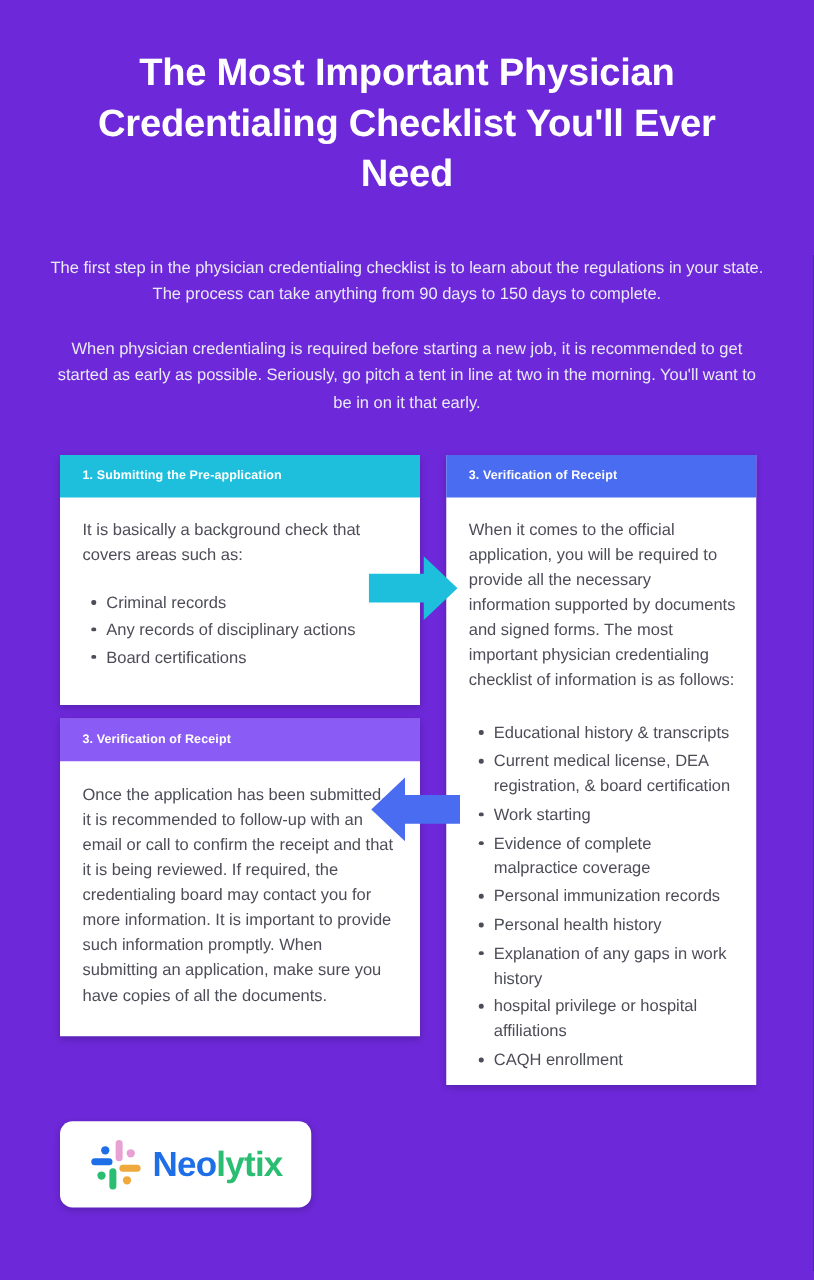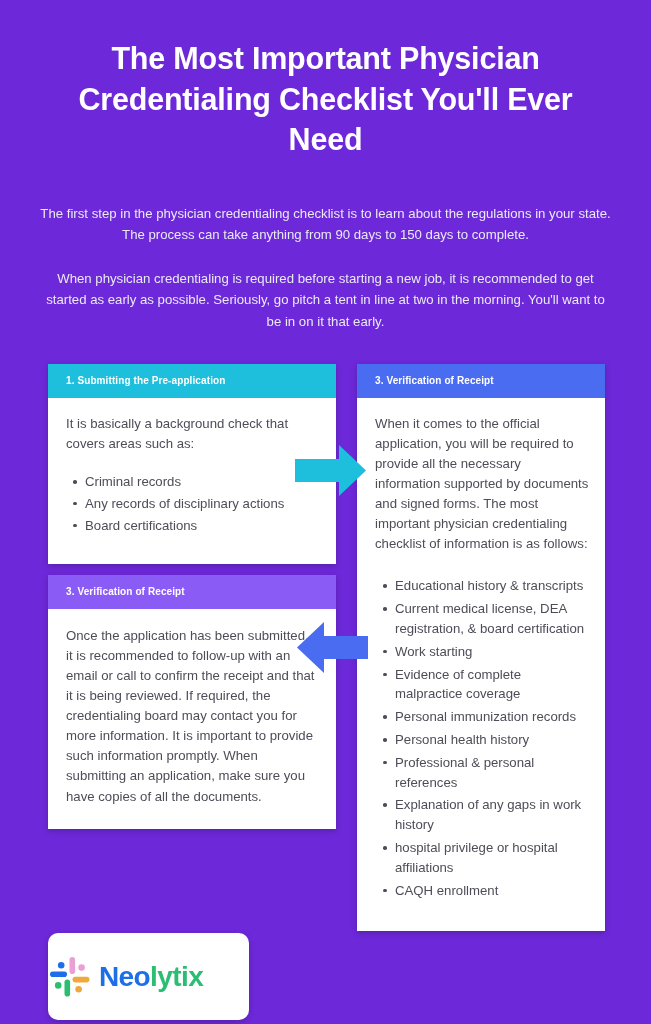--- a/index.html
+++ b/index.html
@@ -123,46 +123,46 @@
   #card-verification-left .card-header { background: #8b5cf5; }
   #card-verification-left .card-body { padding-top: 17px; padding-bottom: 22px; }
 
   
   #card-verification-right {
     left: 357px;
     top: 364px;
     width: 248px;
   }
   #card-verification-right .card-header { background: #4a6cf0; }
-  #card-verification-right .card-body { padding: 16px 16px 28px 18px; border-radius: 29px; }
+  #card-verification-right .card-body { padding: 16px 16px 7px 18px; border-radius: 29px; }
   #card-verification-right .card-body ul { margin-top: 22px; padding-left: 20px; }
   #card-verification-right .card-body li { margin-bottom: 3px; }
 
   
   .arrow {
     position: absolute;
     display: block;
   }
   #arrow-right { left: 295px; top: 443px; }
   #arrow-left  { left: 296px; top: 620px; }
 
   
   .logo-card {
     position: absolute;
     left: 48px;
     top: 897px;
     width: 201px;
-    height: 87px;
+    height: 69px;
     background: #ffffff;
     border-radius: 10px;
     display: flex;
     align-items: center;
+    justify-content: center;
     gap: 7px;
     box-shadow: 0 2px 6px rgba(0,0,0,0.2);
-    margin-top: 36px;
   }
 
   .logo-mark { flex: 0 0 auto; }
 
   .logo-word {
     font-size: 28px;
     font-weight: bold;
     letter-spacing: -0.6px;
     line-height: 1;
   }
@@ -204,21 +204,20 @@
     <div class="card-header">3. Verification of Receipt</div>
     <div class="card-body">
       <p>When it comes to the official application, you will be required to provide all the necessary information supported by documents and signed forms. The most important physician credentialing checklist of information is as follows:</p>
       <ul>
         <li>Educational history &amp; transcripts</li>
         <li>Current medical license, DEA registration, &amp; board certification</li>
         <li>Work starting</li>
         <li>Evidence of complete malpractice coverage</li>
         <li>Personal immunization records</li>
         <li>Personal health history</li>
-        <li>Professional &amp; personal references</li>
         <li>Explanation of any gaps in work history</li>
         <li>hospital privilege or hospital affiliations</li>
         <li>CAQH enrollment</li>
       </ul>
     </div>
   </div>
 
   <svg class="arrow" id="arrow-right" width="72" height="56" viewBox="0 0 72 56">
     <path d="M0 16 L44 16 L44 2 L71 27.5 L44 53 L44 39 L0 39 Z" fill="#1dbfdc"></path>
   </svg>

